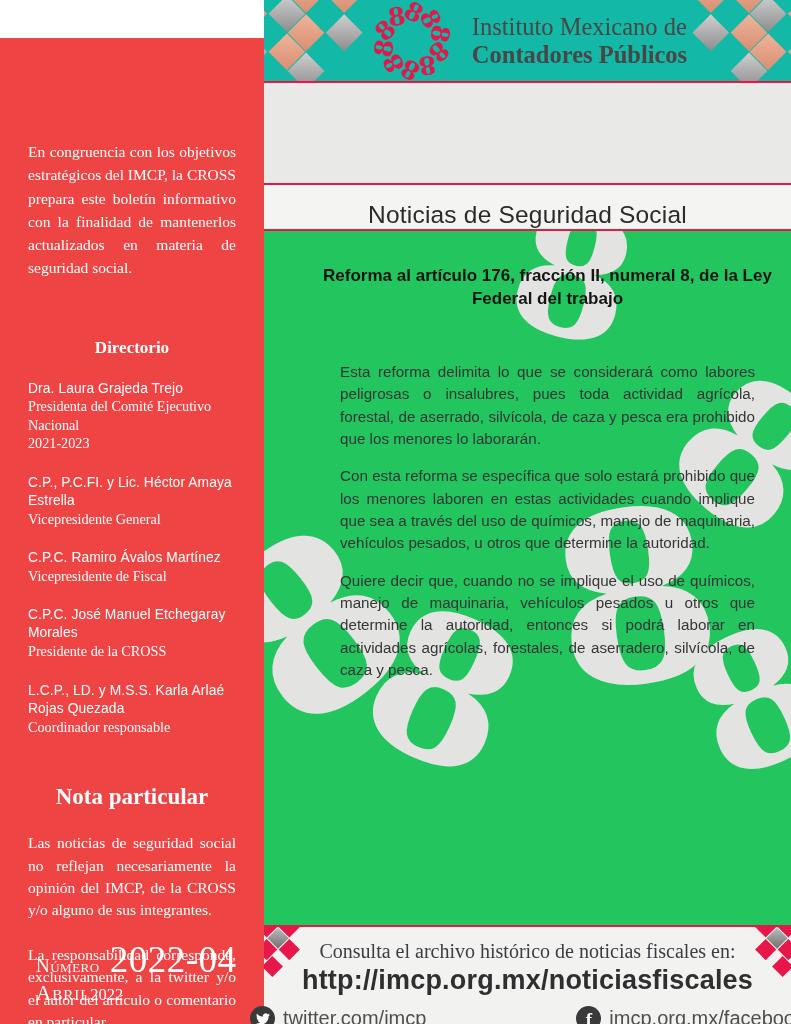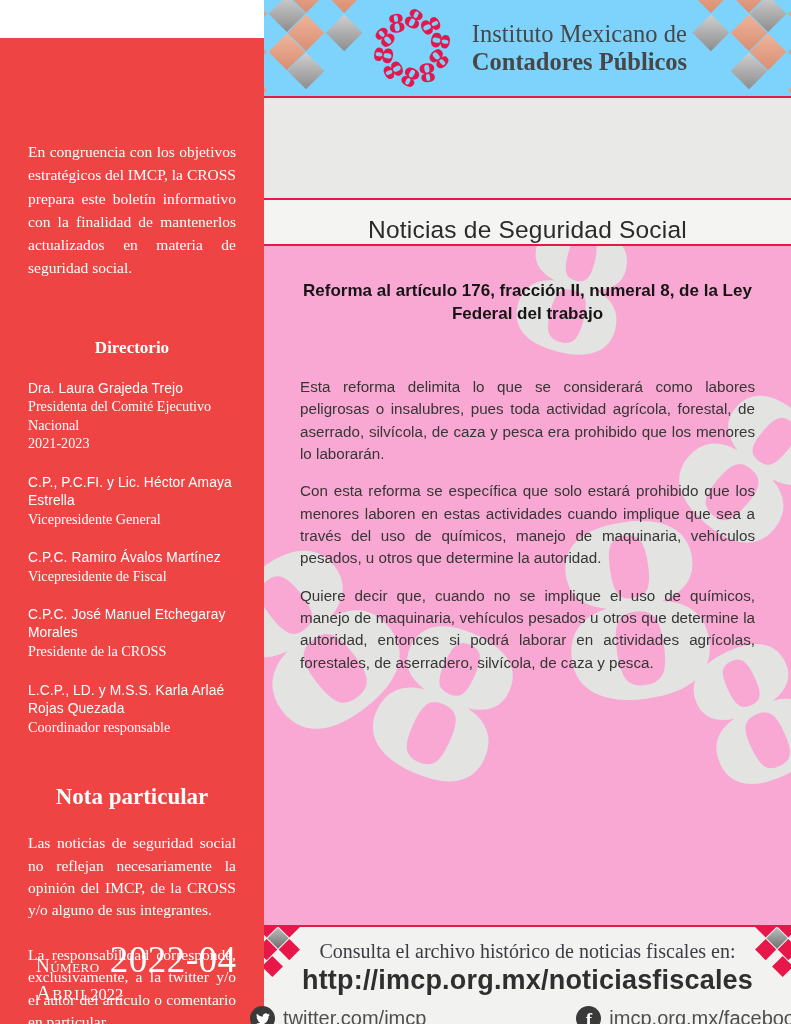--- a/index.html
+++ b/index.html
@@ -34,21 +34,21 @@
   .issue-line1 { display:flex; align-items:baseline; gap:10px; }
   .issue-label { font-variant:small-caps; font-size:19px; letter-spacing:0.5px; }
   .issue-num { font-size:37px; letter-spacing:0.5px; }
   .issue-line2 { display:flex; align-items:baseline; margin-top:0px; }
   .issue-month { font-variant:small-caps; font-size:21px; letter-spacing:1px; }
   .issue-year { font-size:16.5px; }
 
   
   .panel { position:relative; width:527px; height:1024px; display:flex; flex-direction:column; }
 
-  .masthead { position:relative; height:96px; background:#7dd3fc; overflow:hidden; }
+  .masthead { position:relative; height:81px; background:#14b8a6; overflow:hidden; }
   .brand { position:absolute; left:0; right:0; top:0; bottom:0;
            display:flex; align-items:center; justify-content:center; gap:16px; }
   .brand-text { font-family:"Liberation Serif", serif; color:#474747;
                 font-size:24.5px; line-height:1.14; }
   .brand-line2 { font-weight:bold; }
 
   
   .logo { position:relative; width:88px; height:88px; flex:0 0 88px; }
   .petal { position:absolute; left:44px; top:44px; width:0; height:0; }
   .petal::before {
@@ -69,21 +69,21 @@
 
   .pix-corner { position:absolute; top:0; width:150px; height:111px; pointer-events:none; }
   .pix-left { left:0; }
   .pix-right { right:0; transform:scaleX(-1); }
 
   .redline { height:2px; background:#e8174a; }
   .gray-band { height:100px; background:#e9e9e8; }
   .banner { height:44px; background:#f4f4f3; display:flex; align-items:flex-end; justify-content:center; }
   .banner h1 { font-size:24.5px; font-weight:500; color:#2b2b2b; letter-spacing:0.2px; }
 
-  .content { position:relative; flex:1; background:#f9a8d4; overflow:hidden; }
+  .content { position:relative; flex:1; background:#22c55e; overflow:hidden;padding-left:40px; }
   .article-title {
     position:relative; z-index:2; margin:34px auto 0; width:478px;
     font-size:17px; font-weight:bold; color:#151515; text-align:center; line-height:1.35;
   }
   .article-body { position:relative; z-index:2; padding:0 36px; margin-top:50px; }
   .article-body p {
     font-size:15.2px; line-height:1.47; color:#363636;
     text-align:justify; text-justify:inter-word; margin-bottom:15px;
   }
   .wm { position:absolute; z-index:1; color:#e3e3e2; }

